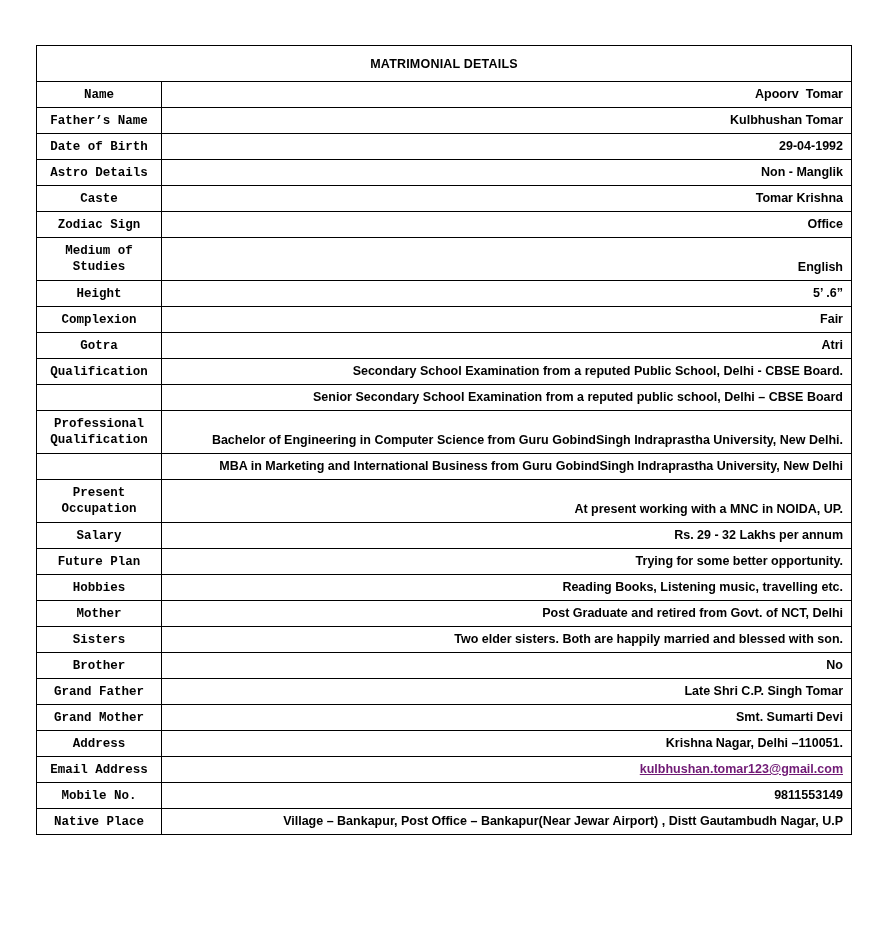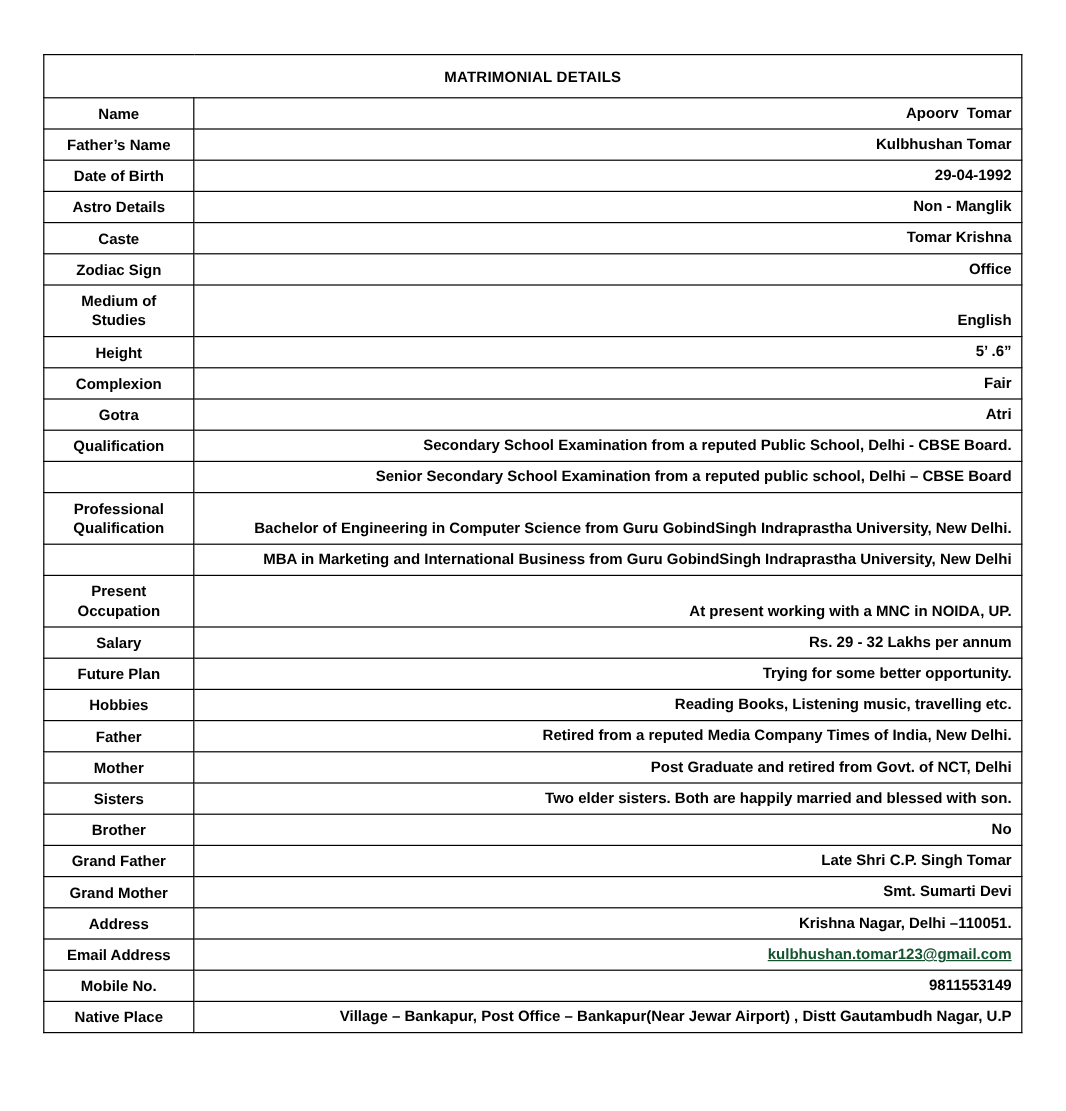--- a/index.html
+++ b/index.html
@@ -37,20 +37,21 @@
     font-size: 14px;
     letter-spacing: 0.2px;
     padding: 2px 4px;
   }
   col.label-col { width: 125px; }
   td.label-cell {
     text-align: center;
     vertical-align: middle;
     padding: 2px 6px;
     white-space: pre-line;
+    font-family: Liberation Mono, monospace;
   }
   td.value-cell {
     text-align: right;
     vertical-align: bottom;
     padding: 2px 8px 5px 8px;
     white-space: pre-wrap;
   }
   tr.row-normal { height: 26px; }
   tr.row-tall   { height: 43px; margin-top: 40px; }
   td.value-cell a {
@@ -142,24 +143,20 @@
         </tr>
         <tr class="row-normal">
           <td class="label-cell">Future Plan</td>
           <td class="value-cell">Trying for some better opportunity.</td>
         </tr>
         <tr class="row-normal">
           <td class="label-cell">Hobbies</td>
           <td class="value-cell">Reading Books, Listening music, travelling etc.</td>
         </tr>
         <tr class="row-normal">
-          <td class="label-cell">Father</td>
-          <td class="value-cell">Retired from a reputed Media Company Times of India, New Delhi.</td>
-        </tr>
-        <tr class="row-normal">
           <td class="label-cell">Mother</td>
           <td class="value-cell">Post Graduate and retired from Govt. of NCT, Delhi</td>
         </tr>
         <tr class="row-normal">
           <td class="label-cell">Sisters</td>
           <td class="value-cell">Two elder sisters. Both are happily married and blessed with son.</td>
         </tr>
         <tr class="row-normal">
           <td class="label-cell">Brother</td>
           <td class="value-cell">No</td>
@@ -171,21 +168,21 @@
         <tr class="row-normal">
           <td class="label-cell">Grand Mother</td>
           <td class="value-cell">Smt. Sumarti Devi</td>
         </tr>
         <tr class="row-normal">
           <td class="label-cell">Address</td>
           <td class="value-cell">Krishna Nagar, Delhi –110051.</td>
         </tr>
         <tr class="row-normal">
           <td class="label-cell">Email Address</td>
-          <td class="value-cell"><a href="#" style="color: #14532d;">kulbhushan.tomar123@gmail.com</a></td>
+          <td class="value-cell"><a href="#" style="color: #701a75;">kulbhushan.tomar123@gmail.com</a></td>
         </tr>
         <tr class="row-normal">
           <td class="label-cell">Mobile No.</td>
           <td class="value-cell">9811553149</td>
         </tr>
         <tr class="row-normal">
           <td class="label-cell">Native Place</td>
           <td class="value-cell">Village – Bankapur, Post Office – Bankapur(Near Jewar Airport) , Distt Gautambudh Nagar, U.P</td>
         </tr>
       </tbody>

